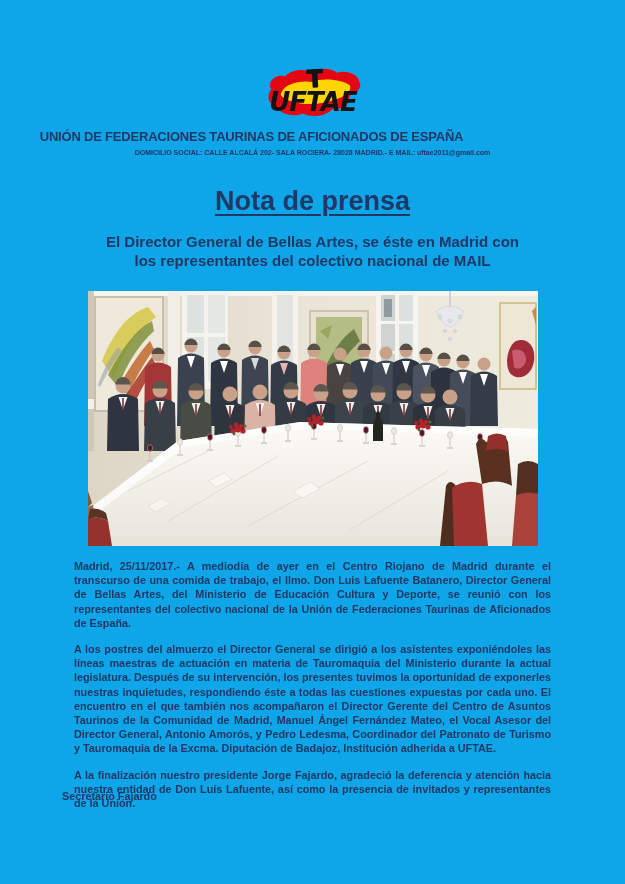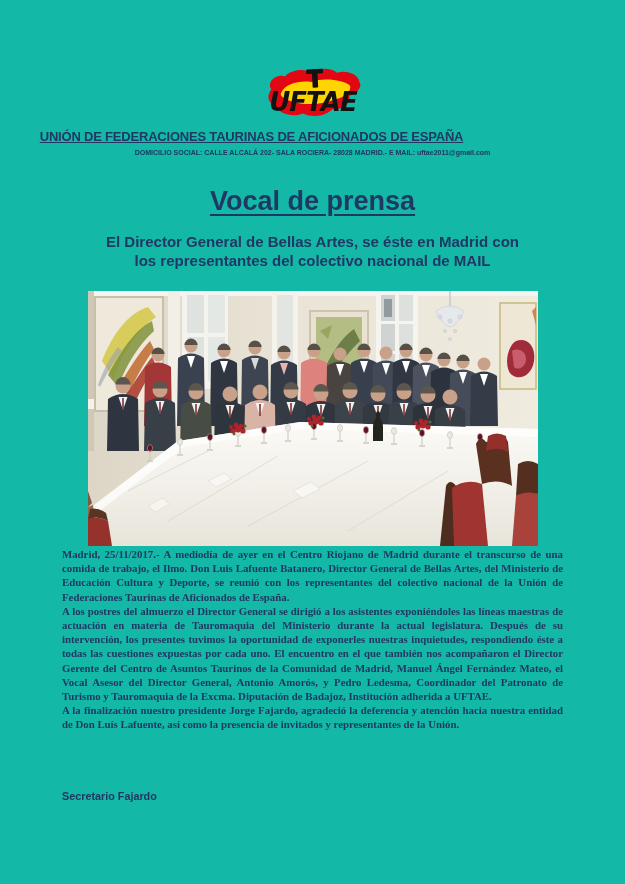--- a/index.html
+++ b/index.html
@@ -1,33 +1,32 @@
 <!DOCTYPE html>
 <html><head>
 <meta charset="utf-8">
 <style>
   html,body{margin:0;padding:0;background:#888;}
   .page{
     position:relative;
     width:625px;height:884px;
     margin:0 auto;
-    background:#14b8a6;
+    background:#0ea5e9;
     font-family:"Liberation Sans", sans-serif;
     overflow:hidden;
   }
   .navy{color:#1f3864;}
   .logo-wrap{
     position:absolute;top:64px;left:0;width:625px;
     display:flex;justify-content:center;
   }
   .org-name{
     position:absolute;top:129px;left:0;width:503px;
     text-align:center;font-size:13px;font-weight:bold;
     letter-spacing:-0.2px;
-    text-decoration:underline;
   }
   .org-address{
     position:absolute;top:149px;left:0;width:625px;
     text-align:center;font-size:7px;font-weight:bold;
   }
   .doc-title{
     position:absolute;top:186px;left:0;width:625px;
     text-align:center;font-size:27px;font-weight:bold;
     text-decoration:underline;
     text-decoration-thickness:2px;
@@ -42,21 +41,21 @@
   .photo{
     position:absolute;top:291px;left:88px;width:450px;height:255px;
     background:#e6e1d4;
   }
   .photo svg{display:block;filter:blur(0.3px);}
   .body-text{
     position:absolute;top:547px;left:62px;width:501px;
     font-size:10.8px;font-weight:bold;line-height:14.2px;
     text-align:justify;
   }
-  .body-text p{margin:0;padding:0;font-family:Liberation Serif, serif;}
+  .body-text p{margin:12px;padding:0;}
   .signature{
     position:absolute;top:789px;left:62px;width:501px;
     font-size:10.8px;font-weight:bold;line-height:14px;
   }
 </style>
 </head>
 <body>
 
 <div class="page">
 
@@ -68,21 +67,21 @@
         <rect x="48" y="4" width="18" height="5" rx="1"></rect>
         <rect x="54" y="4" width="6" height="20" rx="1"></rect>
       </g>
       <text x="55" y="49" text-anchor="middle" font-family="DejaVu Sans, sans-serif" font-size="28" font-weight="bold" font-style="italic" letter-spacing="-1" fill="#121212">UFTAE</text>
     </svg>
   </div>
 
   <div class="org-name navy">UNIÓN DE FEDERACIONES TAURINAS DE AFICIONADOS DE ESPAÑA</div>
   <div class="org-address navy">DOMICILIO SOCIAL: CALLE ALCALÁ 202- SALA ROCIERA- 28028 MADRID.- E MAIL: uftae2011@gmail.com</div>
 
-  <div class="doc-title navy">Vocal de prensa</div>
+  <div class="doc-title navy">Nota de prensa</div>
 
   <div class="headline navy">
     <span>El Director General de Bellas Artes, se éste en Madrid con</span>
     <span>los representantes del colectivo nacional de MAIL</span>
   </div>
 
   <div class="photo">
     <svg id="photo-svg" width="450" height="255" viewBox="0 0 450 255">
       <defs>
         <linearGradient id="wallg" x1="0" y1="0" x2="1" y2="0">

